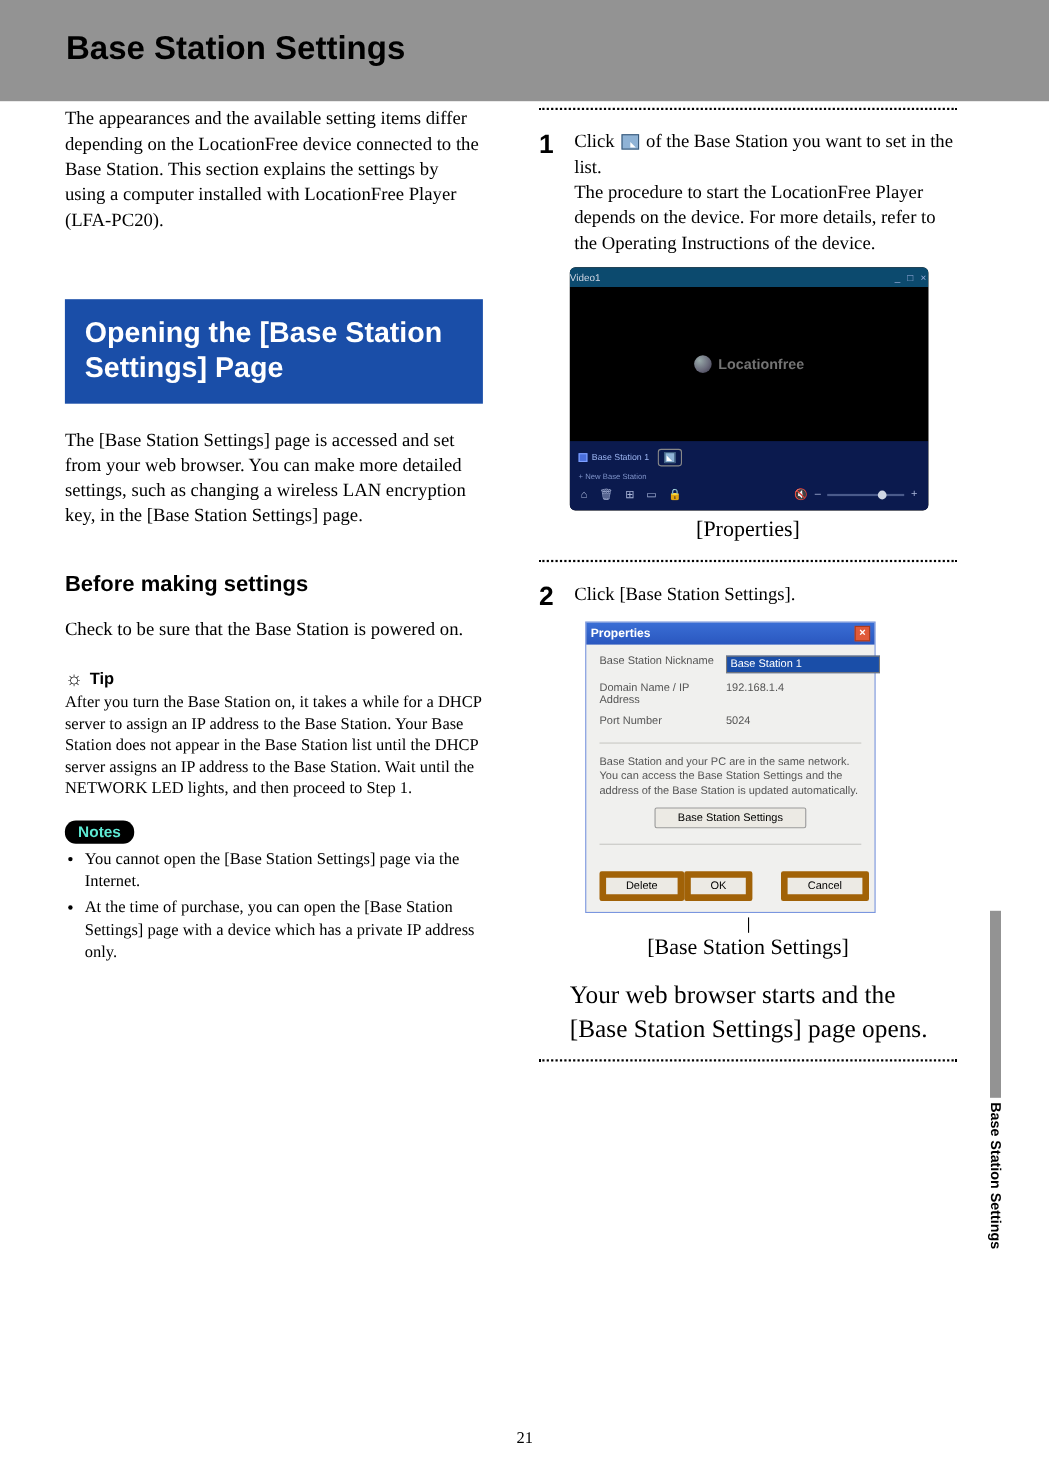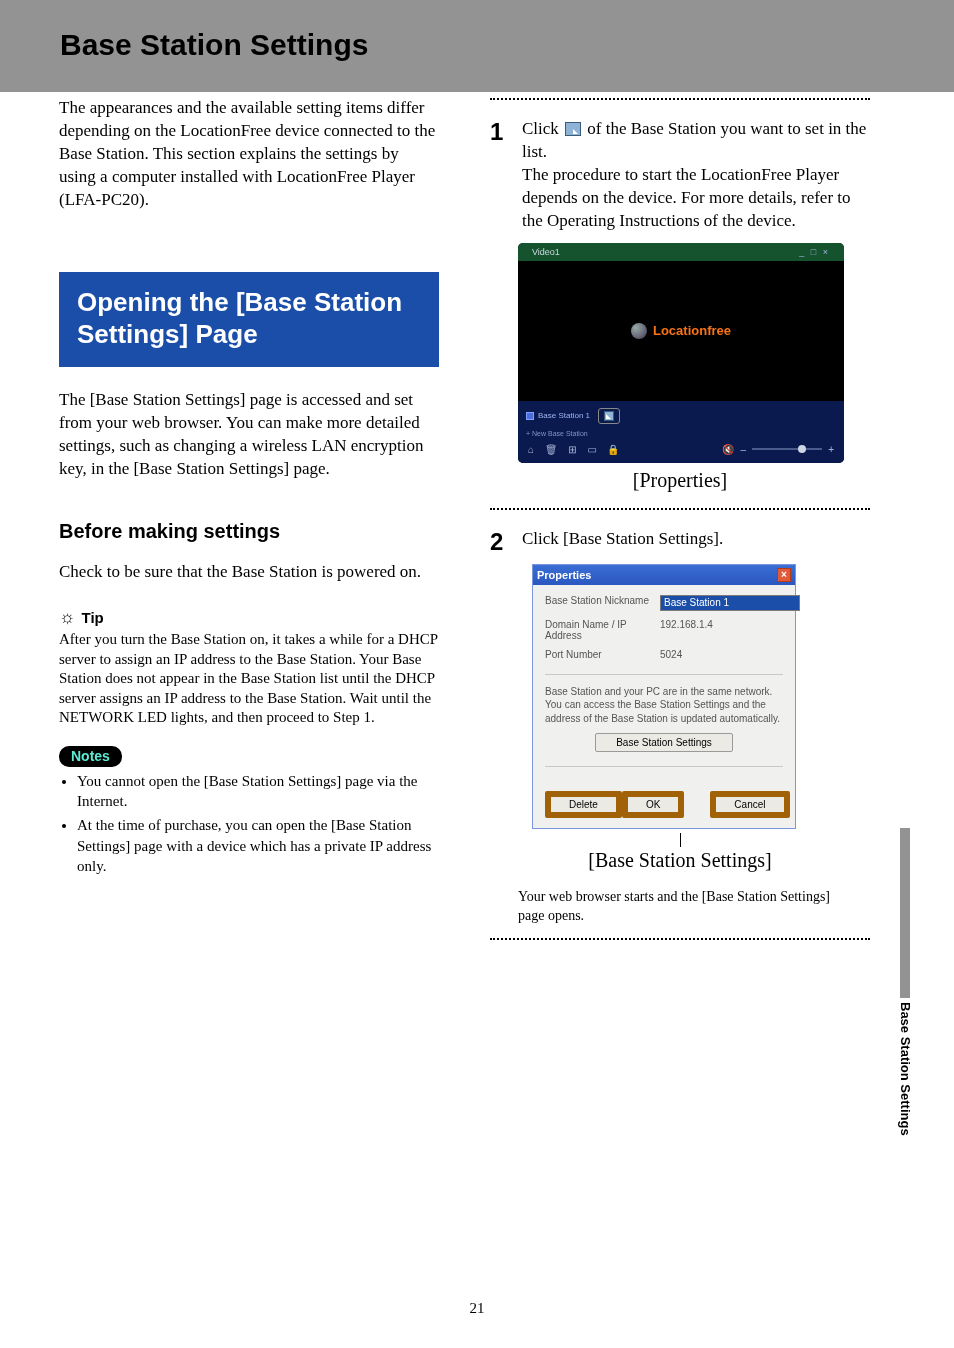--- a/index.html
+++ b/index.html
@@ -147,35 +147,35 @@
     width: 326px;
     margin: 10px 0 4px 28px;
     font-family: Arial, Helvetica, sans-serif;
     font-size: 10px;
     color: #cfd6e3;
     background: #000;
     border-radius: 5px;
     overflow: hidden;
   }
   .app-titlebar {
-    background: #14532d;
-    padding: 4px 14px;
+    background: #0c4a6e;
+    padding: 4px 0;
     display: flex;
     justify-content: space-between;
     align-items: center;
     font-size: 9px;
   }
   .app-titlebar-right { letter-spacing: 2px; color:#9fb1e0;}
   .app-canvas {
     height: 140px;
     background: #000;
     display: flex;
     align-items: center;
     justify-content: center;
-    color: #f97316;
+    color: #737373;
     font-size: 13px;
     font-weight: bold;
     gap:6px;
   }
   .swirl {
     width:16px;height:16px;border-radius:50%;
     background: radial-gradient(circle at 30% 30%, #9aa, #667 60%, #334);
   }
   .app-lower {
     background: #0b1a4e;
@@ -268,21 +268,21 @@
   .dlg-btn {
     background:#eceae4;border:6px solid #a16207;border-radius:2px;
     font-size:10px;padding:2px 18px;
   }
 
   .callout-line { 
     width:1px;height:14px;background:#000;
     margin:0 auto;
   }
   .under-text {
-    font-size:14px;
+    font-size:23px;
     line-height:1.35;
     margin:10px 0 12px 28px;
     width: 340px;
   }
 
   
   .side-tab {
     position: absolute;
     right: 38px;
     top: 736px;

